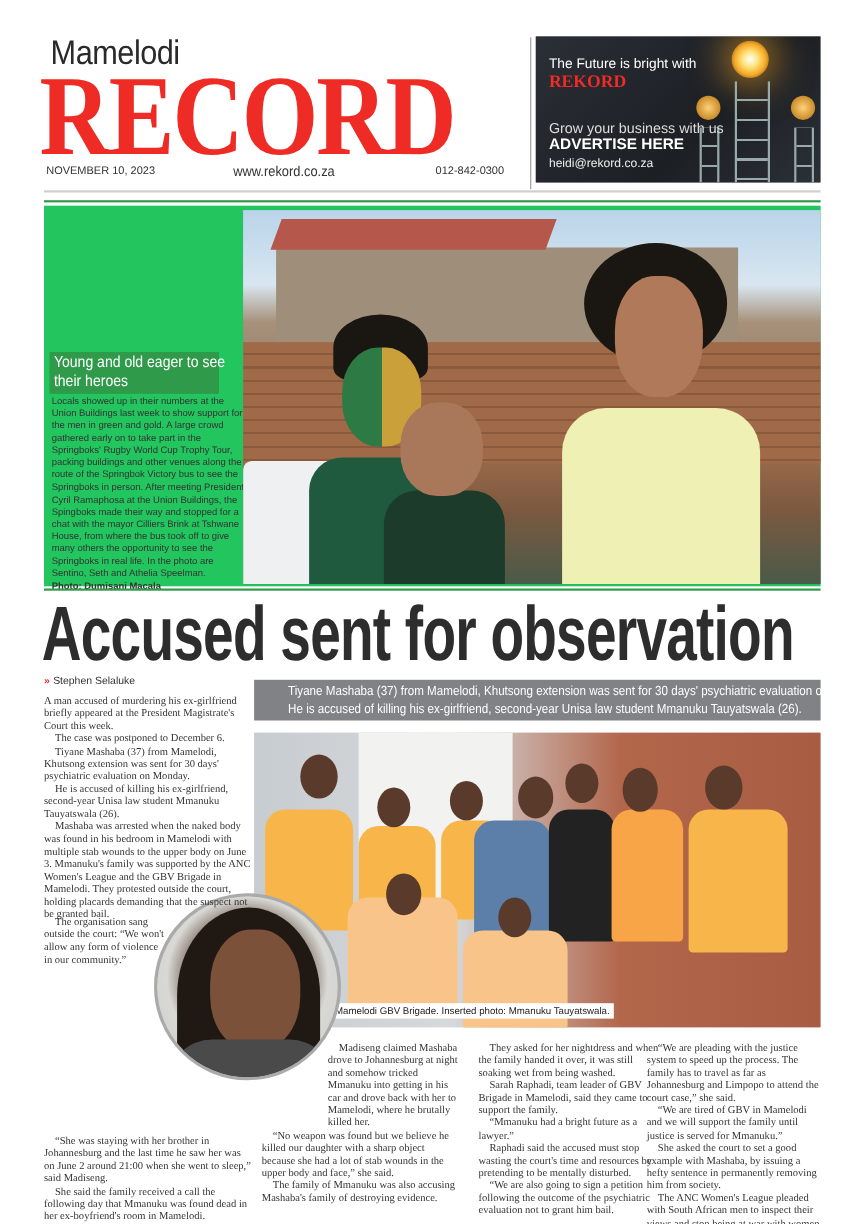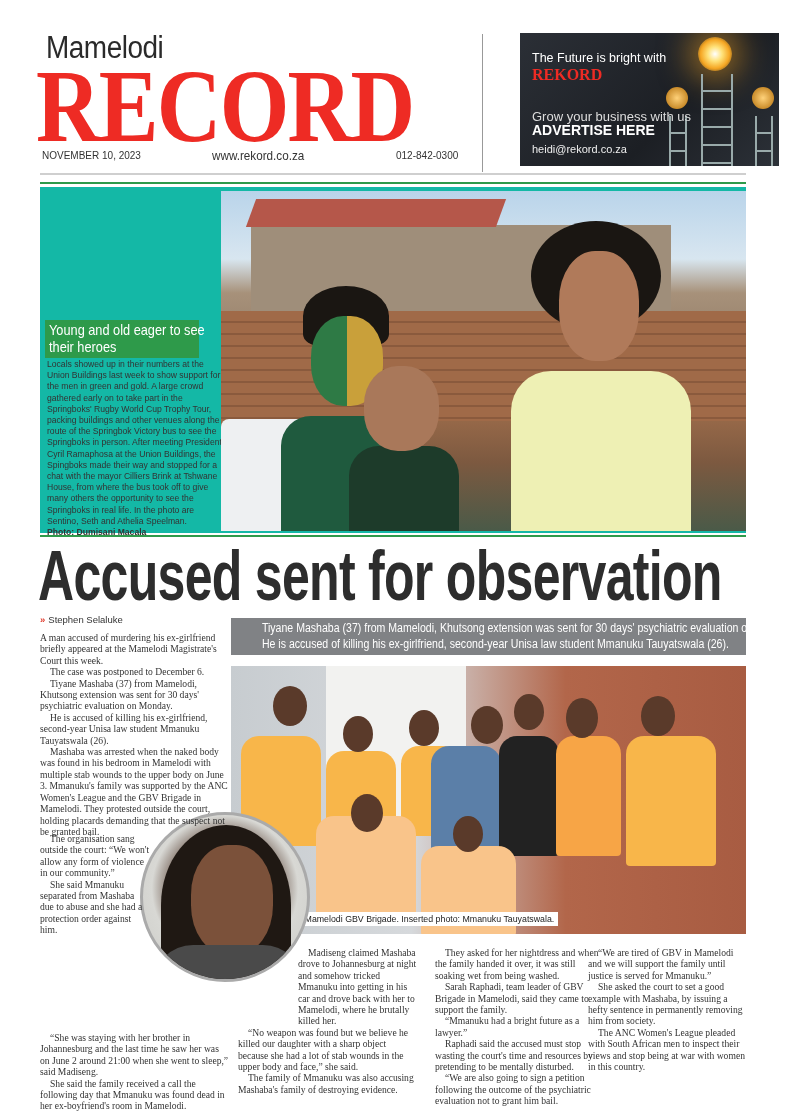--- a/index.html
+++ b/index.html
@@ -9,37 +9,37 @@
   .masthead { position: absolute; left: 36px; top: 28px; width: 440px; height: 140px; }
   .mh-town { position: absolute; left: 10px; top: 2px; font-family: "Liberation Sans", sans-serif; font-size: 31px; color: #2a2a2a; letter-spacing: -0.5px; transform: scaleX(0.9); transform-origin: left; }
   .mh-title { position: absolute; left: 0px; top: 28px; font-family: "Liberation Serif", serif; font-weight: bold; font-size: 104px; line-height: 100px; color: #ee2b24; letter-spacing: -2px; transform: scaleX(0.86); transform-origin: left; }
   .mh-date { position: absolute; left: 6px; top: 122px; font-size: 10px; color: #333; }
   .mh-url { position: absolute; left: 176px; top: 120px; font-size: 13px; color: #333; transform: scaleX(0.9); transform-origin: left; }
   .mh-phone { position: absolute; left: 360px; top: 122px; font-size: 10px; color: #333; }
   .rule-grey { position: absolute; left: 40px; top: 173px; width: 706px; height: 2px; background: #cfcfcf; }
   .rule-green { position: absolute; left: 40px; top: 182px; width: 706px; height: 2px; background: #2e9a4a; }
   .divider-v { position: absolute; left: 482px; top: 34px; width: 1px; height: 138px; background: #999; }
 
-  .ad { position: absolute; left: 487px; top: 33px; width: 259px; height: 133px; background: linear-gradient(135deg, #2b2f36 0%, #1c1f24 60%, #2c3138 100%); overflow: hidden; margin-left: 33px; }
+  .ad { position: absolute; left: 487px; top: 33px; width: 259px; height: 133px; background: linear-gradient(135deg, #2b2f36 0%, #1c1f24 60%, #2c3138 100%); overflow: hidden; }
   .ad-line1 { position: absolute; left: 12px; top: 18px; font-size: 12.5px; color: #fff; }
   .ad-brand { position: absolute; left: 12px; top: 33px; font-family: "Liberation Serif", serif; font-weight: bold; font-size: 16px; color: #ee2b24; }
   .ad-line2 { position: absolute; left: 12px; top: 76px; font-size: 13px; color: #ddd; }
   .ad-cta { position: absolute; left: 12px; top: 89px; font-size: 14px; font-weight: bold; color: #fff; }
   .ad-email { position: absolute; left: 12px; top: 110px; font-size: 11px; color: #eee; }
   .bulb { position: absolute; border-radius: 50%; }
   .bulb.main { left: 178px; top: 4px; width: 34px; height: 34px; background: radial-gradient(circle, #fff 0%, #ffe27a 30%, #f5a623 60%, rgba(245,166,35,0) 100%); box-shadow: 0 0 30px 10px rgba(245,166,35,0.5); }
   .bulb.left { left: 146px; top: 54px; width: 22px; height: 22px; background: radial-gradient(circle, #ffd27a 0%, #c98b2a 70%, #6b4a1a 100%); }
   .bulb.right { left: 232px; top: 54px; width: 22px; height: 22px; background: radial-gradient(circle, #ffd27a 0%, #c98b2a 70%, #6b4a1a 100%); }
   .ladder { position: absolute; bottom: 0; border-left: 2px solid #9aa; border-right: 2px solid #9aa;
     background: repeating-linear-gradient(to bottom, transparent 0, transparent 16px, #9aa 16px, #9aa 18px); }
   .ladder.main { left: 181px; width: 32px; height: 92px; }
   .ladder.left { left: 149px; width: 18px; height: 50px; }
   .ladder.right { left: 235px; width: 18px; height: 50px; }
 
-  .feature { position: absolute; left: 40px; top: 187px; width: 706px; height: 346px; background: #14b8a6; text-decoration: underline; }
+  .feature { position: absolute; left: 40px; top: 187px; width: 706px; height: 346px; background: #22c55e; text-decoration: underline; }
   .feature-photo { position: absolute; left: 181px; top: 4px; width: 525px; height: 340px; overflow: hidden;
     background: linear-gradient(to bottom, #b9d4ea 0%, #d8e6f0 20%, #a7917a 30%, #8f7a64 50%, #9b6b4a 65%, #7c5940 80%, #4a5a48 100%); }
   .fp-roof { position: absolute; left: 30px; top: 8px; width: 250px; height: 28px; background: #b5574a; transform: skewX(-20deg); }
   .fp-building { position: absolute; left: 30px; top: 34px; width: 420px; height: 120px; background: #9f8e7a; }
   .fp-wall { position: absolute; left: 0; top: 120px; width: 525px; height: 110px; background: repeating-linear-gradient(to bottom, #a06a48 0, #a06a48 10px, #8a5a3d 10px, #8a5a3d 12px); }
   .fp-bus { position: absolute; left: 0; top: 228px; width: 90px; height: 112px; background: #eef0f2; border-radius: 8px 0 0 0; }
   .fp-woman { position: absolute; left: 290px; top: 30px; width: 180px; height: 310px; }
   .fp-woman .hair { position: absolute; left: 20px; top: 0; width: 130px; height: 110px; border-radius: 50%; background: #1a1612; }
   .fp-woman .face { position: absolute; left: 48px; top: 30px; width: 80px; height: 110px; border-radius: 45%; background: #b07a5a; }
   .fp-woman .shirt { position: absolute; left: 0; top: 150px; width: 180px; height: 170px; border-radius: 40px 40px 0 0; background: #eef0b4; }
@@ -177,43 +177,43 @@
   <div class="gbv-caption">Members of the Mamelodi GBV Brigade. Inserted photo: Mmanuku Tauyatswala.</div>
 </div>
 
 <div class="inset">
   <div class="hair"></div>
     <div class="face"></div>
     <div class="shirt"></div>
 </div>
 
 <div class="col col1">
-  <p class="first">A man accused of murdering his ex-girlfriend briefly appeared at the Mamelodi Magistrate's Court this week.</p>
+  <p class="first">A man accused of murdering his ex-girlfriend briefly appeared at the President Magistrate's Court this week.</p>
   <p>The case was postponed to December 6.</p>
   <p>Tiyane Mashaba (37) from Mamelodi, Khutsong extension was sent for 30 days' psychiatric evaluation on Monday.</p>
   <p>He is accused of killing his ex-girlfriend, second-year Unisa law student Mmanuku Tauyatswala (26).</p>
   <p>Mashaba was arrested when the naked body was found in his bedroom in Mamelodi with multiple stab wounds to the upper body on June 3. Mmanuku's family was supported by the ANC Women's League and the GBV Brigade in Mamelodi. They protested outside the court, holding placards demanding that the suspect not be granted bail.</p>
 </div>
 <div class="col col1b">
   <p>The organisation sang outside the court: “We won't allow any form of violence in our community.”</p>
-  <p>She said Mmanuku separated from Mashaba due to abuse and she had a protection order against him.</p>
 </div>
 <div class="col col1c">
   <p>“She was staying with her brother in Johannesburg and the last time he saw her was on June 2 around 21:00 when she went to sleep,” said Madiseng.</p>
   <p>She said the family received a call the following day that Mmanuku was found dead in her ex-boyfriend's room in Mamelodi.</p>
 </div>
 <div class="col col2">
   <p style="padding-left:60px;">Madiseng claimed Mashaba drove to Johannesburg at night and somehow tricked Mmanuku into getting in his car and drove back with her to Mamelodi, where he brutally killed her.</p>
   <p>“No weapon was found but we believe he killed our daughter with a sharp object because she had a lot of stab wounds in the upper body and face,” she said.</p>
   <p>The family of Mmanuku was also accusing Mashaba's family of destroying evidence.</p>
 </div>
 <div class="col col3">
   <p>They asked for her nightdress and when the family handed it over, it was still soaking wet from being washed.</p>
   <p>Sarah Raphadi, team leader of GBV Brigade in Mamelodi, said they came to support the family.</p>
   <p>“Mmanuku had a bright future as a lawyer.”</p>
   <p>Raphadi said the accused must stop wasting the court's time and resources by pretending to be mentally disturbed.</p>
   <p>“We are also going to sign a petition following the outcome of the psychiatric evaluation not to grant him bail.</p>
 </div>
 <div class="col col4">
+  <p>“We are pleading with the justice system to speed up the process. The family has to travel as far as Johannesburg and Limpopo to attend the court case,” she said.</p>
   <p>“We are tired of GBV in Mamelodi and we will support the family until justice is served for Mmanuku.”</p>
   <p>She asked the court to set a good example with Mashaba, by issuing a hefty sentence in permanently removing him from society.</p>
   <p>The ANC Women's League pleaded with South African men to inspect their views and stop being at war with women in this country.</p>
 </div>
 
 </body></html>

